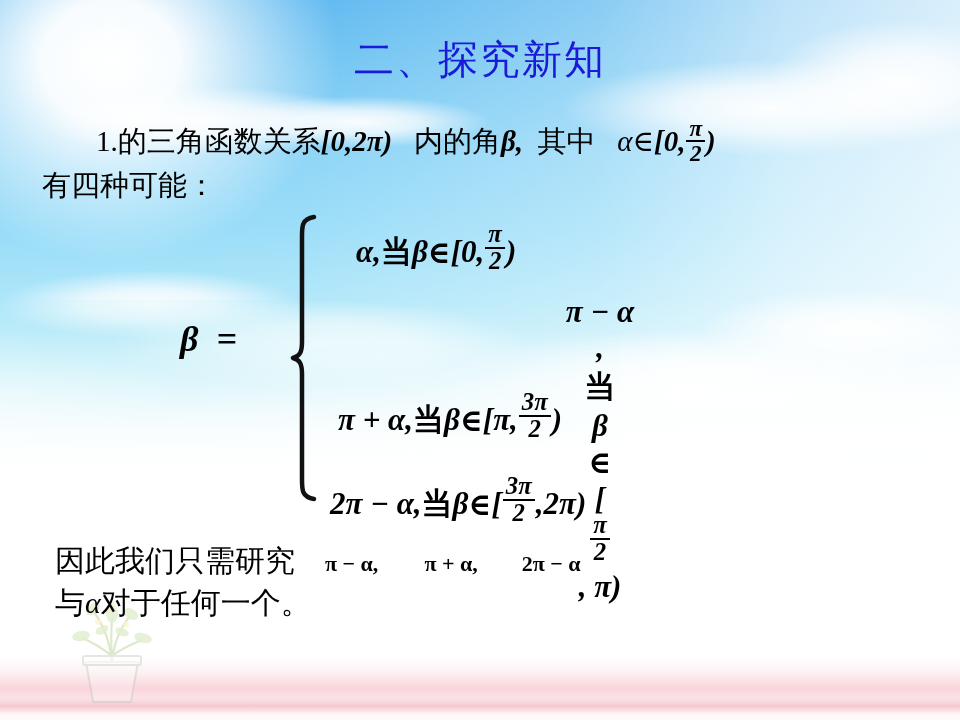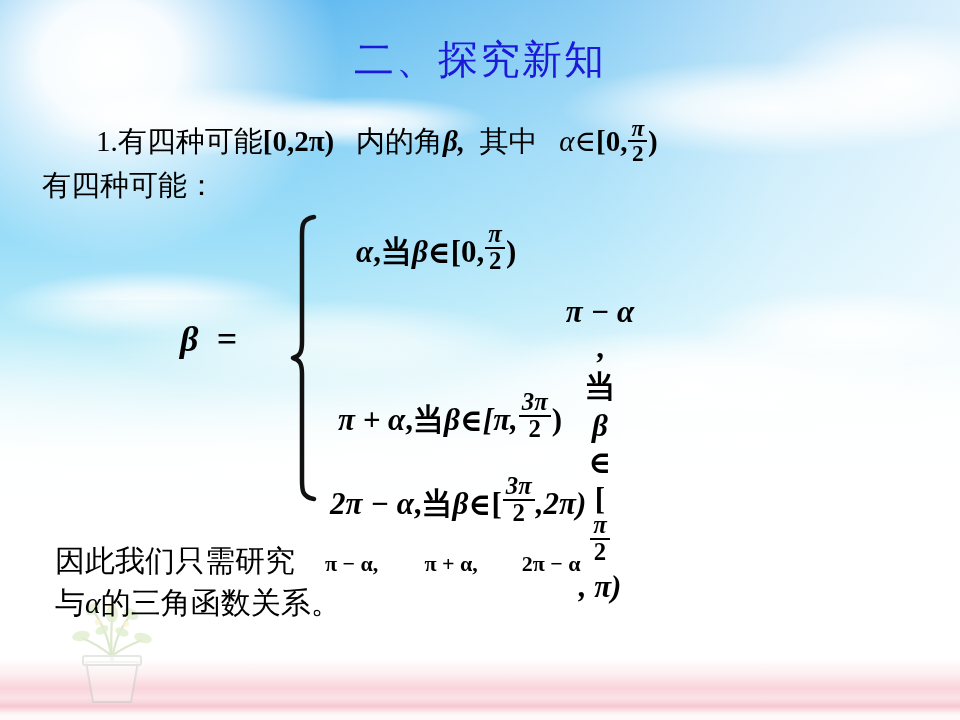--- a/index.html
+++ b/index.html
@@ -150,21 +150,21 @@
     left: 42px;
     top: 120px;
     width: 890px;
     color: #000;
     font-size: 29px;
     line-height: 1.22;
   }
   .para-1 .indent { display: inline-block; width: 54px; }
 
   
-  .m  { font-family: "Liberation Serif", "DejaVu Serif", serif; }
+  .m  { font-family: "Liberation Serif", "DejaVu Serif", serif; font-style: italic; }
   .it { font-style: italic; }
   .bd { font-weight: bold; }
 
   
   .frac {
     display: inline-block;
     vertical-align: middle;
     text-align: center;
     line-height: 1.0;
     position: relative;
@@ -285,21 +285,21 @@
       <circle cx="46" cy="46" r="3"></circle>
       <circle cx="74" cy="48" r="3"></circle>
     </g>
     <path d="M34 86 L86 86 L79 126 L41 126 Z" fill="rgba(255,255,255,0.55)" stroke="#bfc9c2" stroke-width="2"></path>
     <rect x="31" y="80" width="58" height="9" rx="2" fill="rgba(255,255,255,0.65)" stroke="#bfc9c2" stroke-width="2"></rect>
   </svg>
 
   <div class="title">二、探究新知</div>
 
   <div class="para-1">
-    <span class="indent"></span><span>1.</span><span>有四种可能</span><span class="m bd">[0,2π)</span>
+    <span class="indent"></span><span>1.</span><span>的三角函数关系</span><span class="m bd">[0,2π)</span>
     &nbsp;&nbsp;<span>内的角</span><span class="m it bd">β,</span>
     &nbsp;<span>其中</span>
     &nbsp;&nbsp;<span class="m it">α</span><span class="m">∈</span><span class="m bd">[0,</span><span class="frac"><span class="num m it bd">π</span><span class="den m bd">2</span></span><span class="m bd">)</span>
     <div>有四种可能：</div>
   </div>
 
   <div class="piecewise">
 
     <div class="pw-lhs">
       <span class="m it bd">β</span>
@@ -370,17 +370,17 @@
       </div>
 
     </div>
   </div>
 
   <div class="para-2">
     <span class="p2-row">
       <span>因此我们只需研究</span><span class="sp-a"></span><span class="p2-expr m it">π − α,</span><span class="sp-b"></span><span class="p2-expr m it">π + α,</span><span class="sp-c"></span><span class="p2-expr m it">2π − α</span>
     </span>
     <span class="p2-row">
-      <span>与</span><span class="m it">α</span><span>的三角函数关系。</span>
+      <span>与</span><span class="m it">α</span><span>对于任何一个。</span>
     </span>
   </div>
 
 </div>
 
 </body></html>

